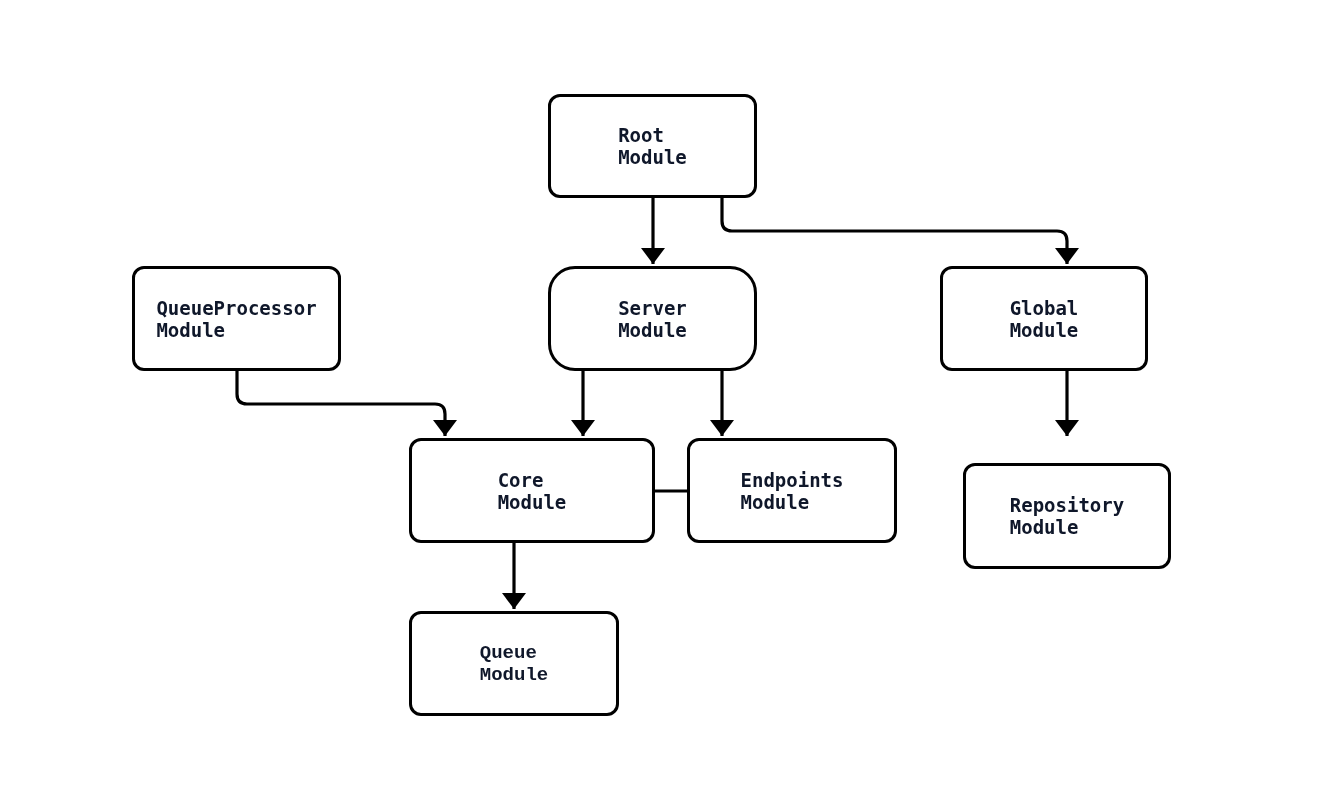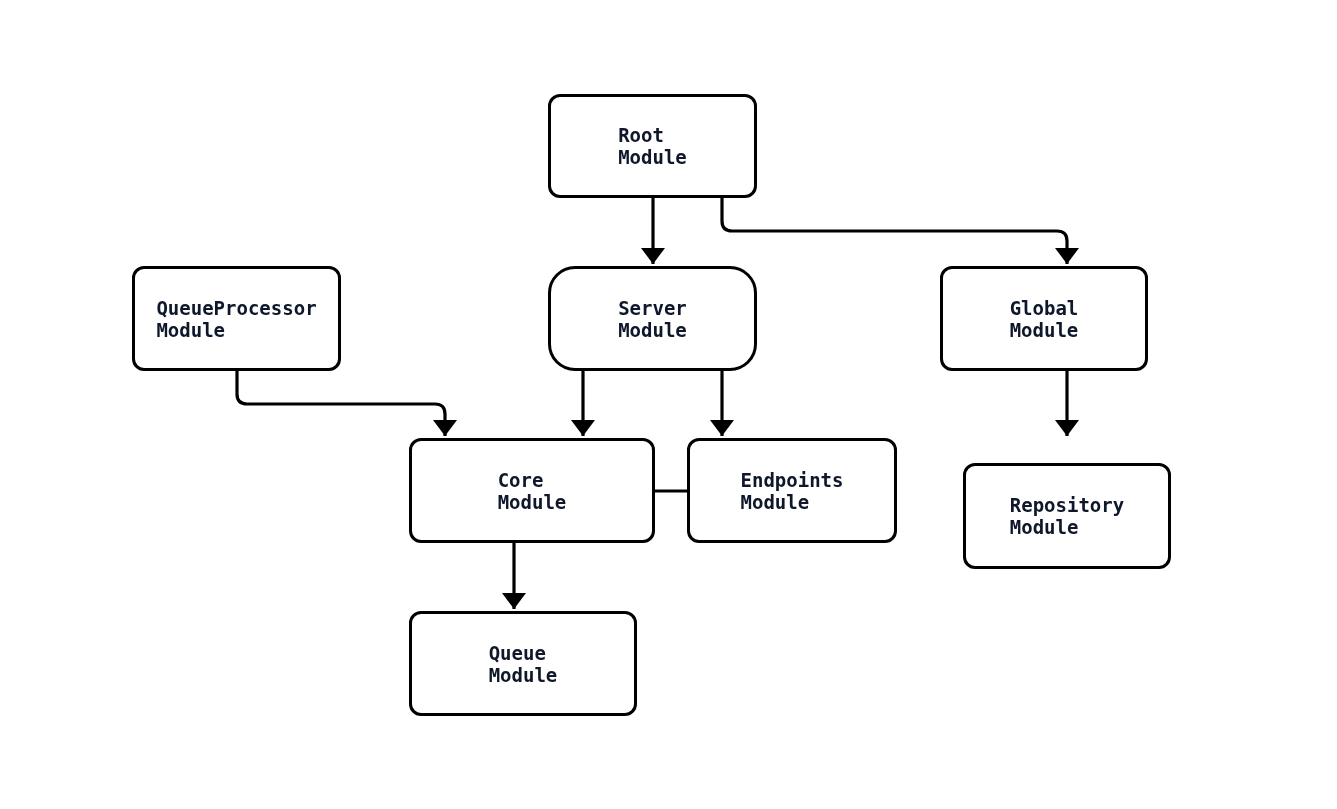--- a/index.html
+++ b/index.html
@@ -46,21 +46,21 @@
     white-space: pre-line;
   }
   
   #node-root          { left: 548px; top:  94px; width: 209px; height: 104px; }
   #node-queueprocessor{ left: 132px; top: 266px; width: 209px; height: 105px; }
   #node-server        { left: 548px; top: 266px; width: 209px; height: 105px; border-radius: 27px; }
   #node-global        { left: 940px; top: 266px; width: 208px; height: 105px; }
   #node-core          { left: 409px; top: 438px; width: 246px; height: 105px; }
   #node-endpoints     { left: 687px; top: 438px; width: 210px; height: 105px; }
   #node-repository    { left: 963px; top: 438px; width: 208px; height: 106px; margin-top: 25px; }
-  #node-queue         { left: 409px; top: 611px; width: 228px; height: 105px; }
+  #node-queue         { left: 409px; top: 611px; width: 210px; height: 105px; font-family: Liberation Mono, monospace; }
 </style>
 </head>
 <body>
 
 <div id="canvas">
 
   <svg id="edges" viewBox="0 0 1337 809" xmlns="http://www.w3.org/2000/svg">
     <defs>
       <marker id="arrowhead" markerUnits="userSpaceOnUse" markerWidth="18" markerHeight="26" refX="16" refY="12" orient="auto">
         <path d="M0,0 L16,12 L0,24 Z" fill="#000000"></path>

